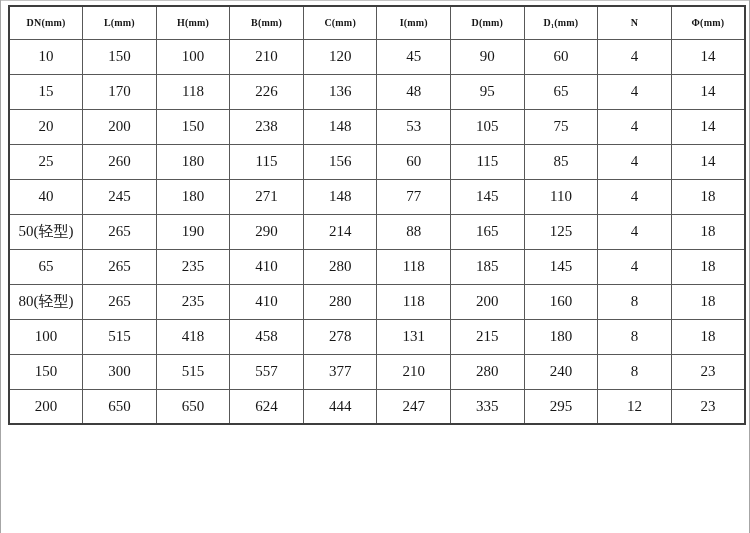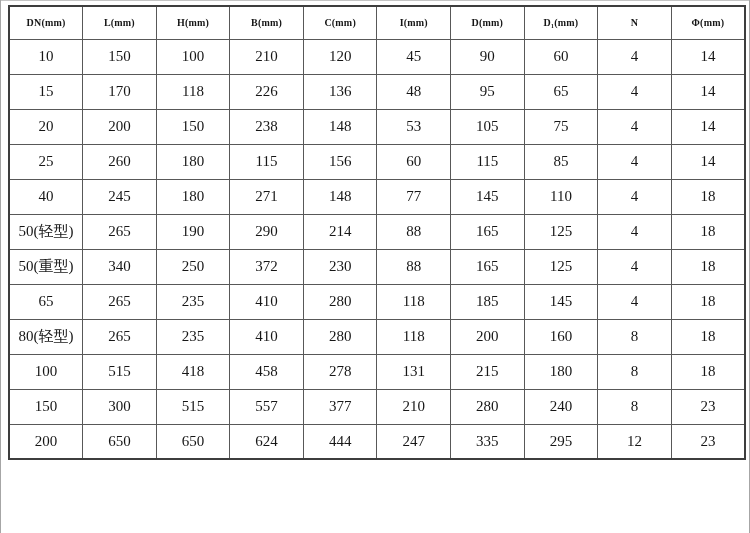--- a/index.html
+++ b/index.html
@@ -147,32 +147,20 @@
         <td>190</td>
         <td>290</td>
         <td>214</td>
         <td>88</td>
         <td>165</td>
         <td>125</td>
         <td>4</td>
         <td>18</td>
       </tr>
       <tr>
-        <td>50(重型)</td>
-        <td>340</td>
-        <td>250</td>
-        <td>372</td>
-        <td>230</td>
-        <td>88</td>
-        <td>165</td>
-        <td>125</td>
-        <td>4</td>
-        <td>18</td>
-      </tr>
-      <tr>
         <td>65</td>
         <td>265</td>
         <td>235</td>
         <td>410</td>
         <td>280</td>
         <td>118</td>
         <td>185</td>
         <td>145</td>
         <td>4</td>
         <td>18</td>

